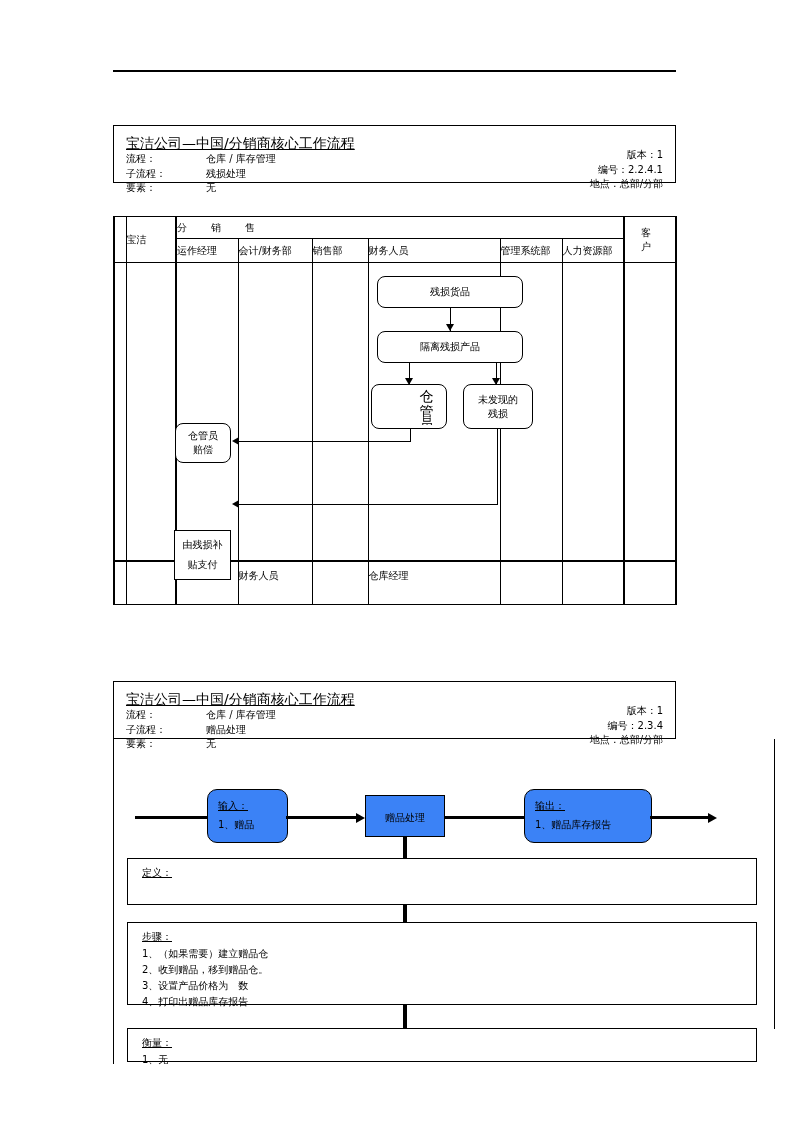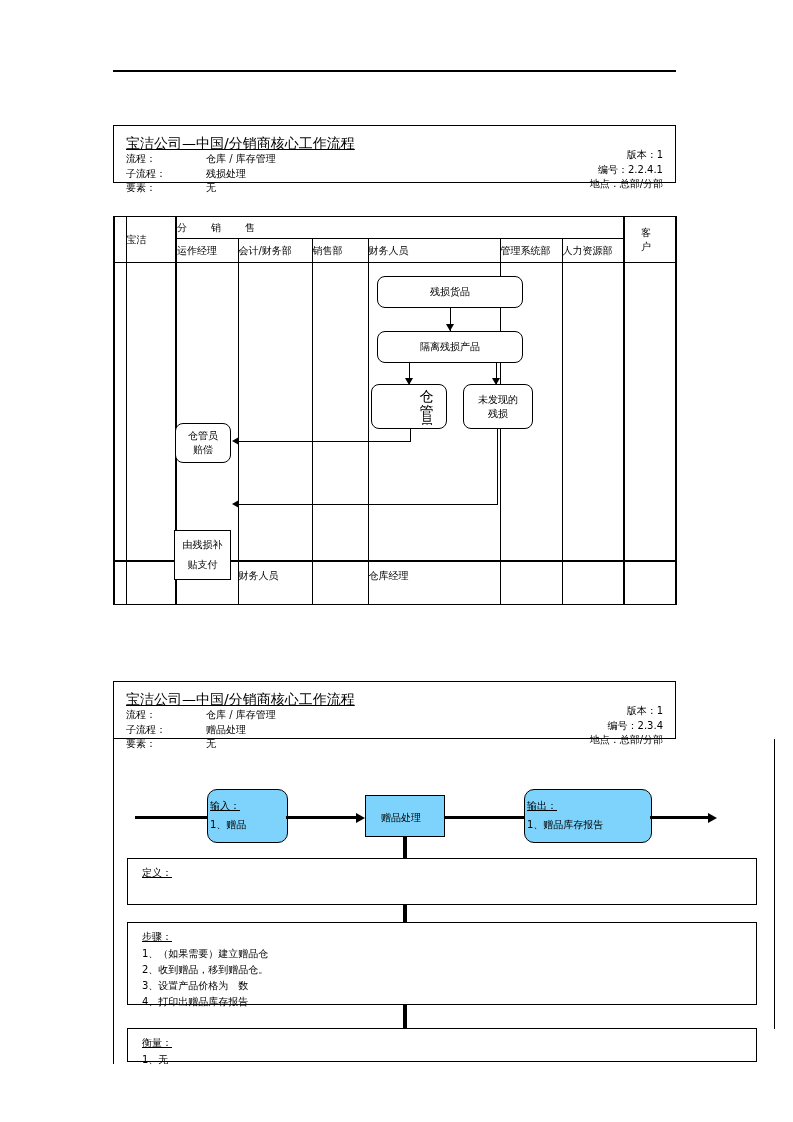--- a/index.html
+++ b/index.html
@@ -156,24 +156,24 @@
     position: absolute;
     width: 0; height: 0;
     border-top: 5px solid transparent;
     border-bottom: 5px solid transparent;
     border-left: 9px solid #000;
   }
   .sipoc-box {
     position: absolute;
     box-sizing: border-box;
     border: 1px solid #000;
-    background: #7dd3fc;
+    background: #3b82f6;
     font-size: 10px;
     line-height: 19px;
-    padding: 6px 10px 0 2px;
+    padding: 6px 10px 0 10px;
   }
   .sipoc-box.round { border-radius: 10px; }
   .sipoc-head {
     text-decoration: underline;
     display: inline-block;
   }
 
   
   .spine {
     position: absolute;

